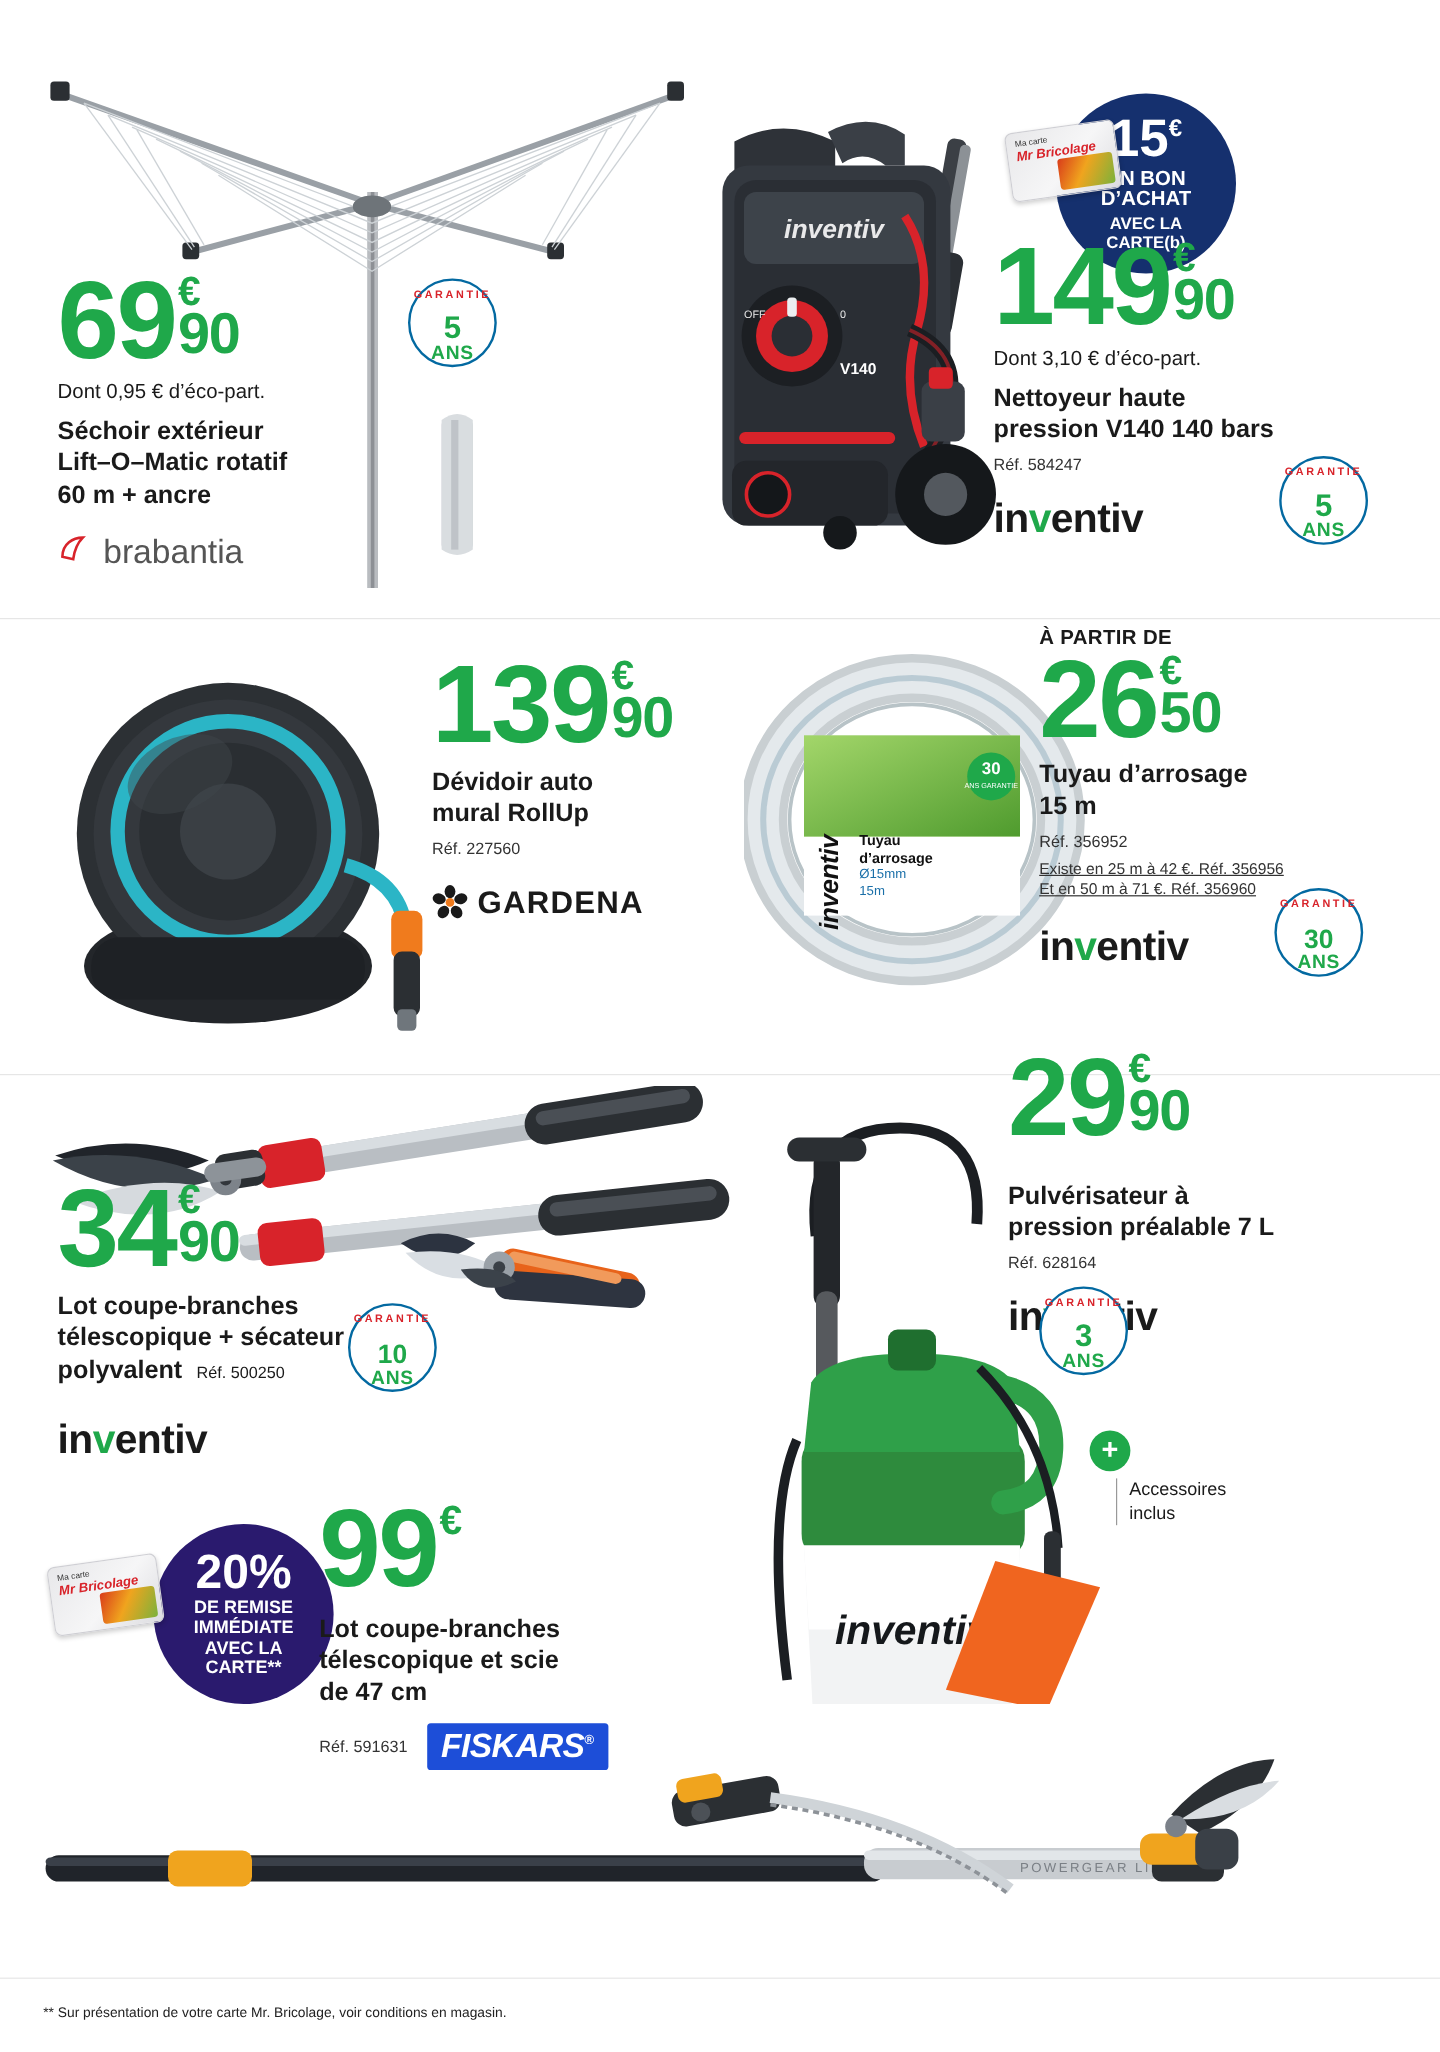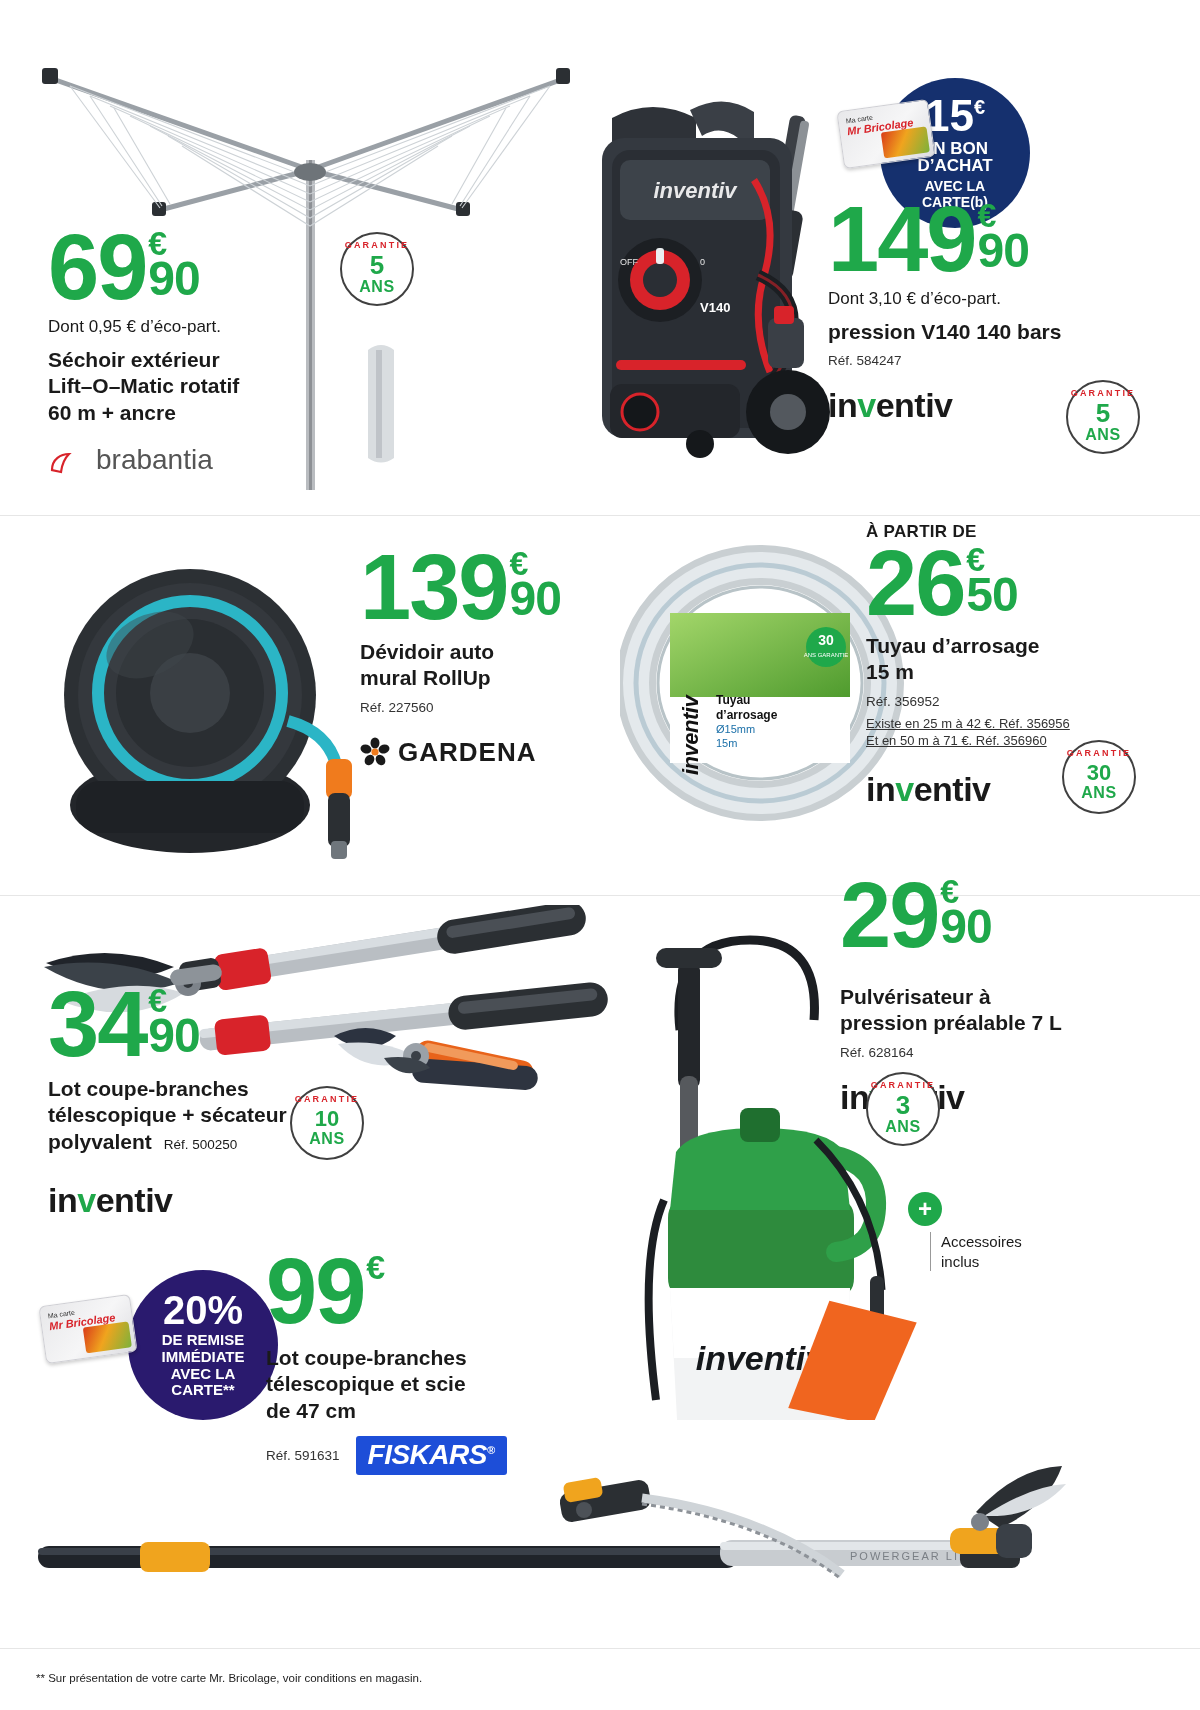--- a/index.html
+++ b/index.html
@@ -28,22 +28,22 @@
 
   .eco { font-size: 17px; margin-top: 10px; color: #1a1a1a;}
   .pname { font-size: 21px; font-weight: bold; line-height: 1.25; margin-top: 8px; }
   .ref { font-size: 13.5px; color: #333; margin-top: 8px; }
   .note { font-size: 13px; color: #333; line-height: 1.35; text-decoration: underline; }
   .apartir { font-size: 17px; font-weight: bold; letter-spacing: .3px; }
 
   
   .guar {
     width: 74px; height: 74px; border-radius: 50%;
-    border: 2px solid #404040;
-    display: flex; flex-direction: column; align-items: center; justify-content: center;
+    border: 2px solid #0369a1;
+    display: flex; flex-direction: column; align-items: center; justify-content: flex-end;
     position: relative; background: #fff;
   }
   .guar .gtxt {
     position: absolute; top: 6px; left: 0; right: 0;
     font-size: 9px; color: #d8232a; font-weight: bold; letter-spacing: 2.2px;
     text-align: center;
   }
   .guar .gnum { font-size: 26px; font-weight: bold; color: #1fa84a; line-height: 1; margin-top: 10px;}
   .guar .gans { font-size: 16px; font-weight: bold; color: #1fa84a; letter-spacing: .6px;}
 
@@ -72,21 +72,21 @@
     box-shadow: 0 2px 4px rgba(0,0,0,.2);
   }
   .mcard .mc-top { font-size: 7px; color: #333; position: absolute; top: 6px; left: 7px; }
   .mcard .mc-brand { position: absolute; top: 14px; left: 7px; font-size: 11px; font-weight: bold; color: #d8232a; font-style: italic;}
   .mcard .mc-img { position: absolute; right: 4px; bottom: 4px; width: 46px; height: 26px;
       background: linear-gradient(120deg,#d93b1a 0%, #f0a41e 45%, #7bb23b 100%); border-radius: 3px;}
 
   
   .inventiv { font-size: 34px; font-weight: bold; letter-spacing: -.5px; color: #1a1a1a; }
   .inventiv .v { color: #1fa84a; }
-  .brabantia { font-size: 28px; color: #555; display: flex; align-items: flex-end; gap: 22px; }
+  .brabantia { font-size: 28px; color: #555; display: flex; align-items: flex-start; gap: 12px; }
   .gardena { font-size: 26px; font-weight: bold; letter-spacing: 1px; color: #1a1a1a; display:flex; align-items:center; gap:8px;}
   .fiskars {
     font-size: 28px; font-weight: bold; font-style: italic; color: #fff;
     background: #1d4ed8; padding: 3px 12px 4px; border-radius: 3px; letter-spacing: -.5px;
     display: inline-block;
   }
   .fiskars sup { font-size: 11px; }
 
   .plusdot {
     width: 34px; height: 34px; border-radius: 50%; background: #1fa84a;
@@ -256,20 +256,21 @@
   <div class="abs" style="left:828px; top:200px; width:340px;">
     <div class="price">
       <span class="int">149</span>
       <span class="sup">
         <span class="eur">€</span>
         <span class="dec">90</span>
       </span>
     </div>
     <div class="eco">Dont 3,10 € d’éco-part.</div>
     <div class="pname" style="margin-top:10px;">
+      <div>Nettoyeur haute</div>
       <div>pression V140 140 bars</div>
     </div>
     <div class="ref">Réf. 584247</div>
     <div class="inventiv" style="margin-top:18px;">
       <span>in<span class="v">v</span>entiv</span>
     </div>
   </div>
   <div class="abs" style="left:1066px; top:380px;">
     <div class="guar">
       <div class="gtxt">GARANTIE</div>

